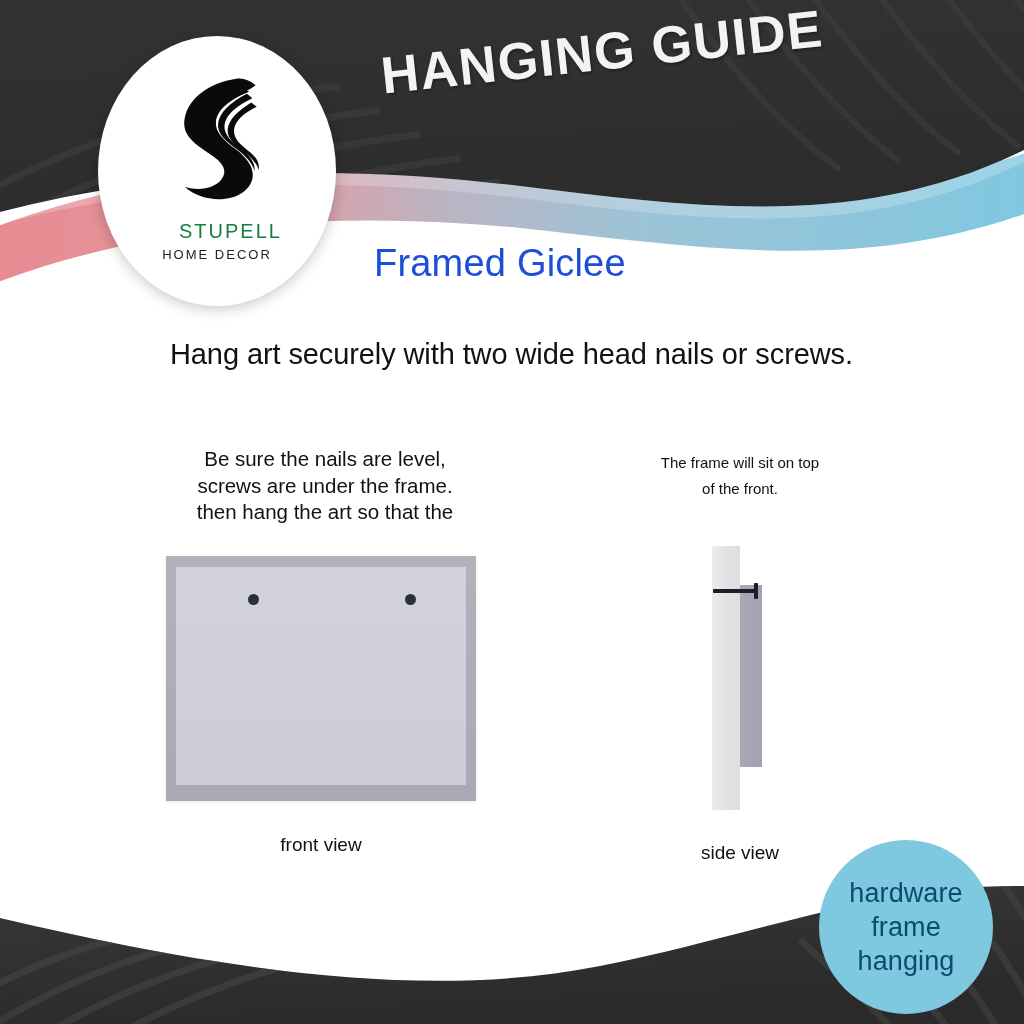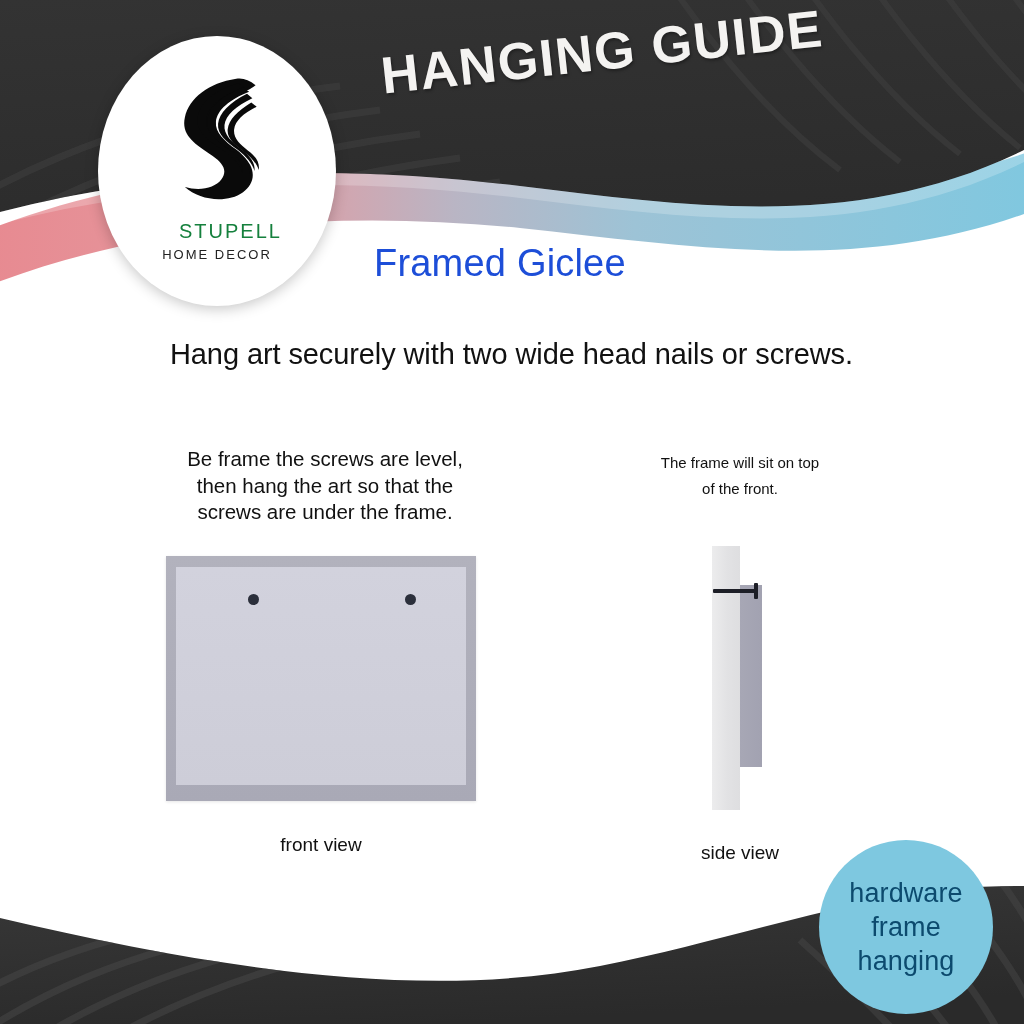--- a/index.html
+++ b/index.html
@@ -208,23 +208,23 @@
     <div id="logo-sub">HOME DECOR</div>
   </div>
 
   <div id="hanging-guide">HANGING GUIDE</div>
 
   <div id="product-name">Framed Giclee</div>
 
   <div id="intro-line">Hang art securely with two wide head nails or screws.</div>
 
   <div class="caption-block" id="front-caption">
-    <div>Be frame the screws are level,</div>
+    <div>Be sure the nails are level,</div>
+    <div>screws are under the frame.</div>
     <div>then hang the art so that the</div>
-    <div>screws are under the frame.</div>
   </div>
 
   <div class="caption-block" id="side-caption">
     <div>The frame will sit on top</div>
     <div>of the front.</div>
   </div>
 
   <div id="front-view">
     <div id="front-view-mat">
       <span class="screw-dot" id="screw-dot-left"></span>

